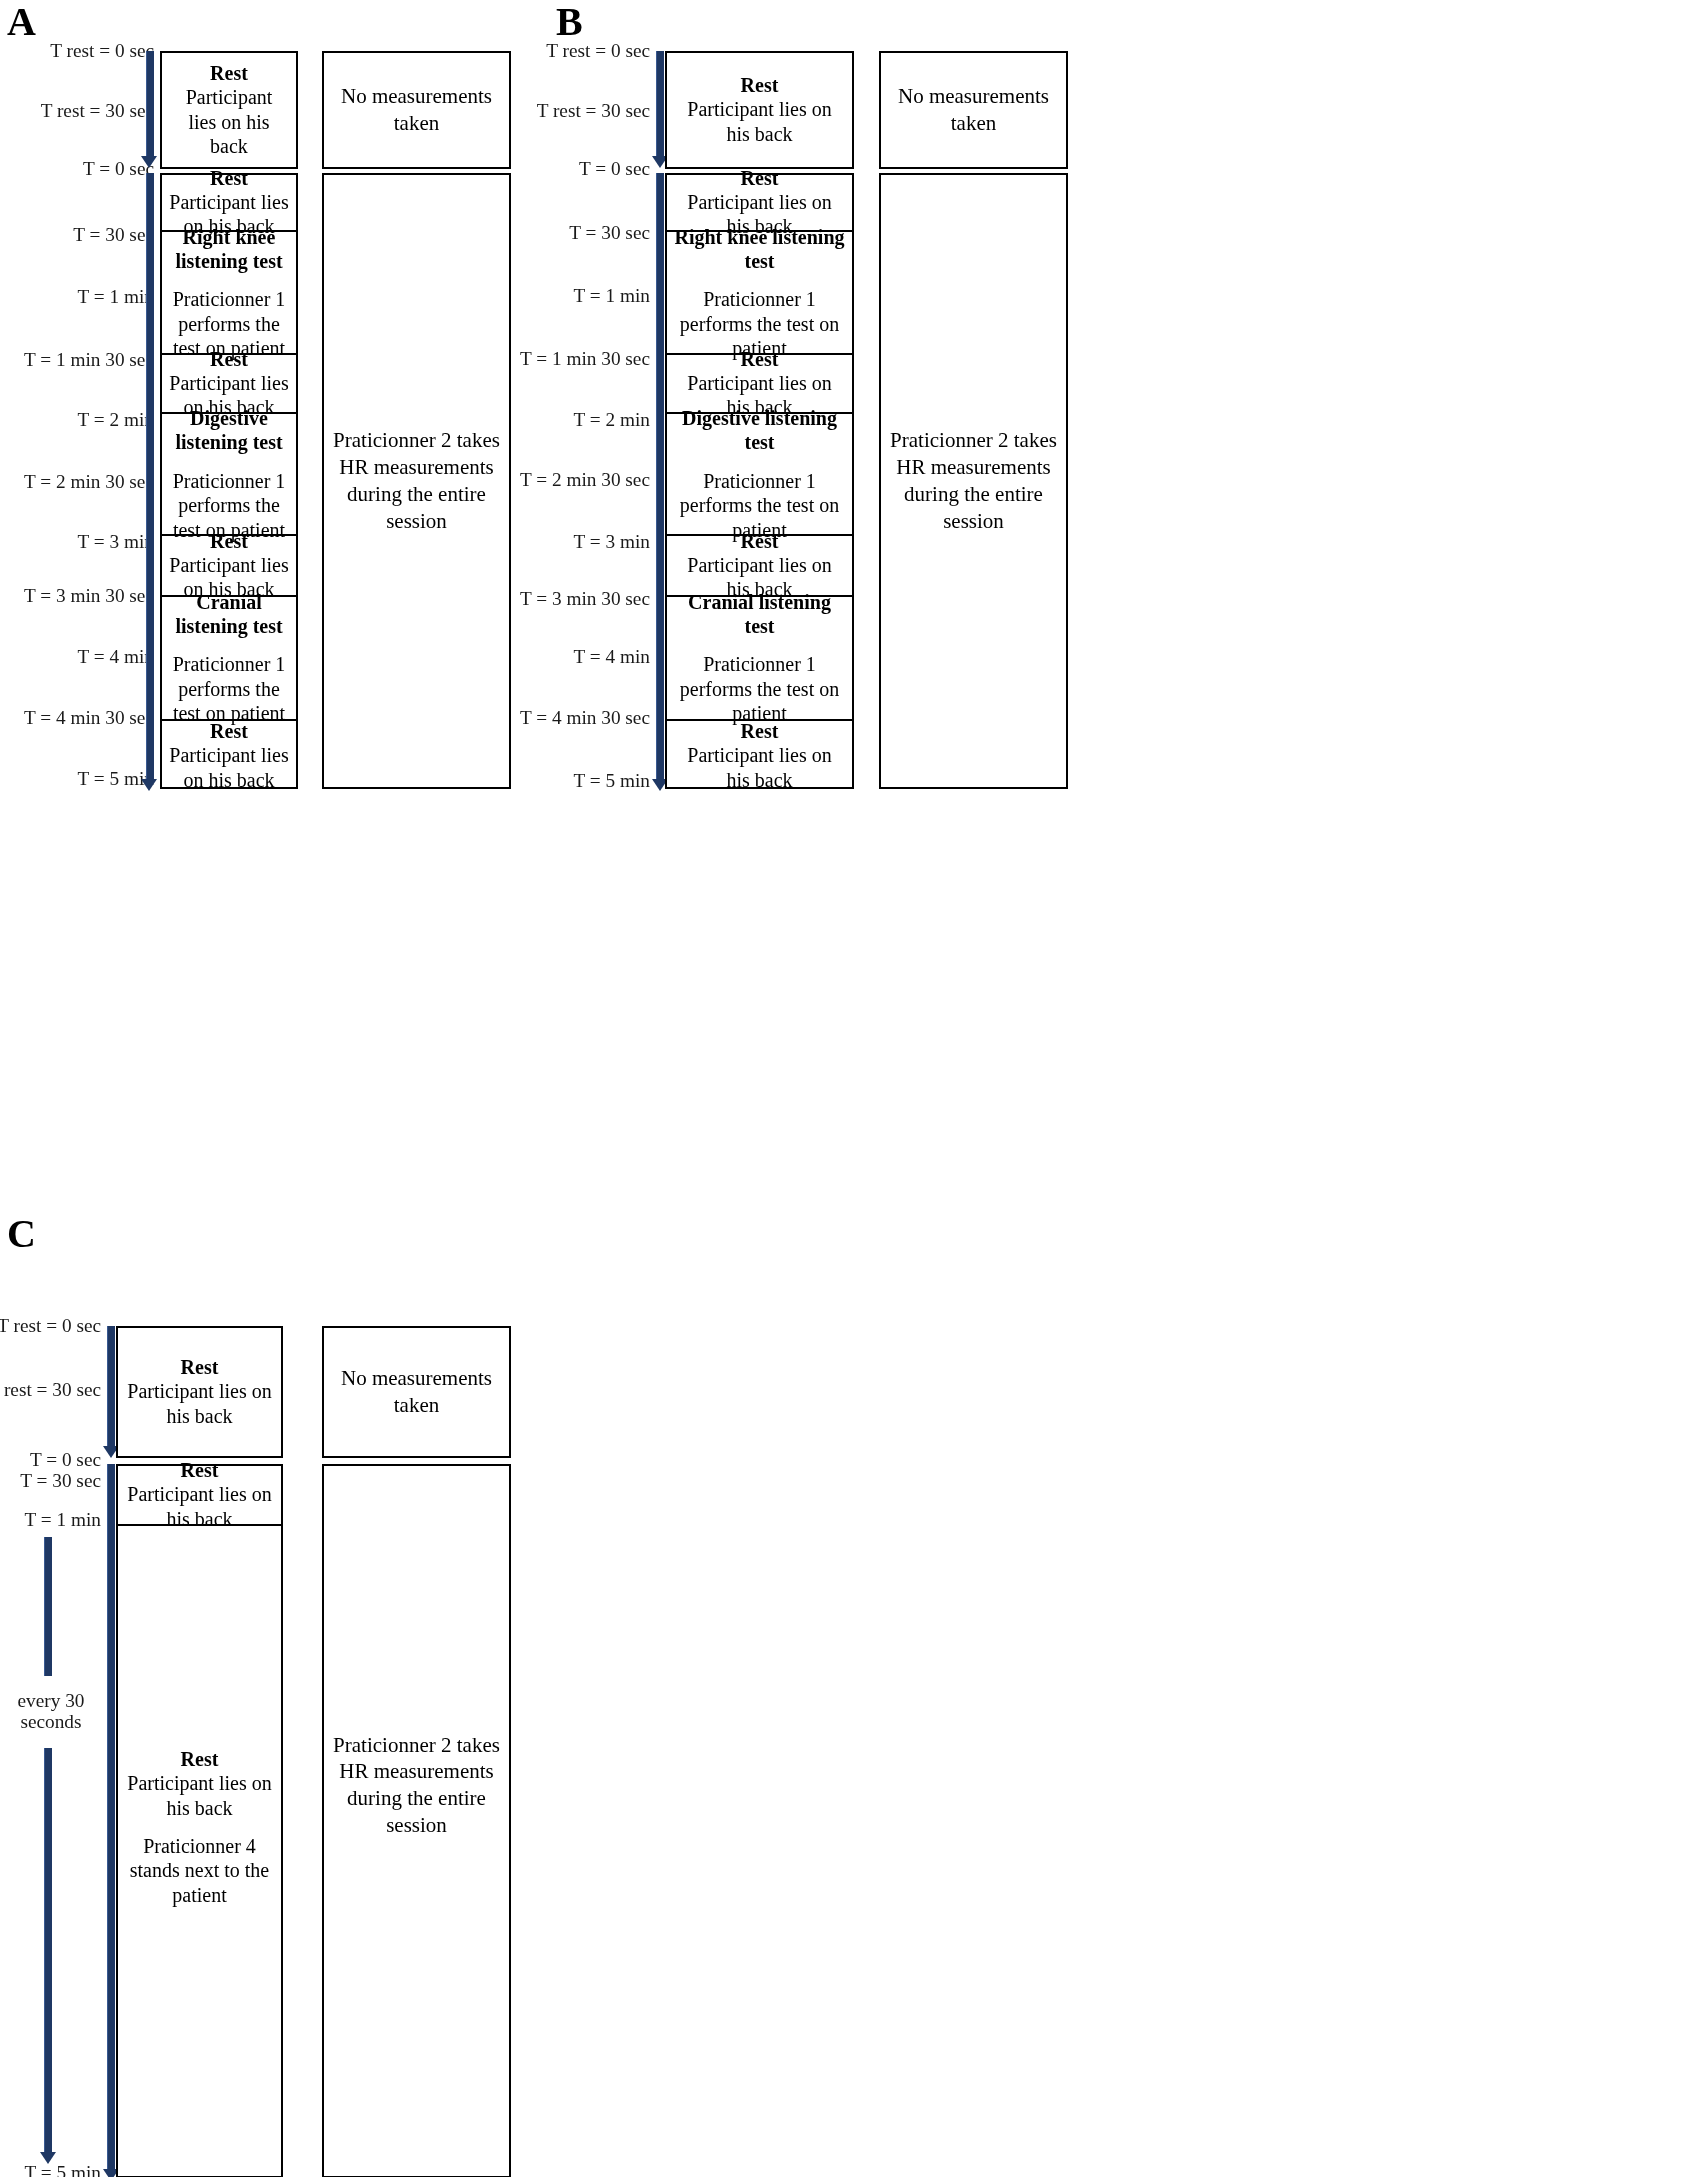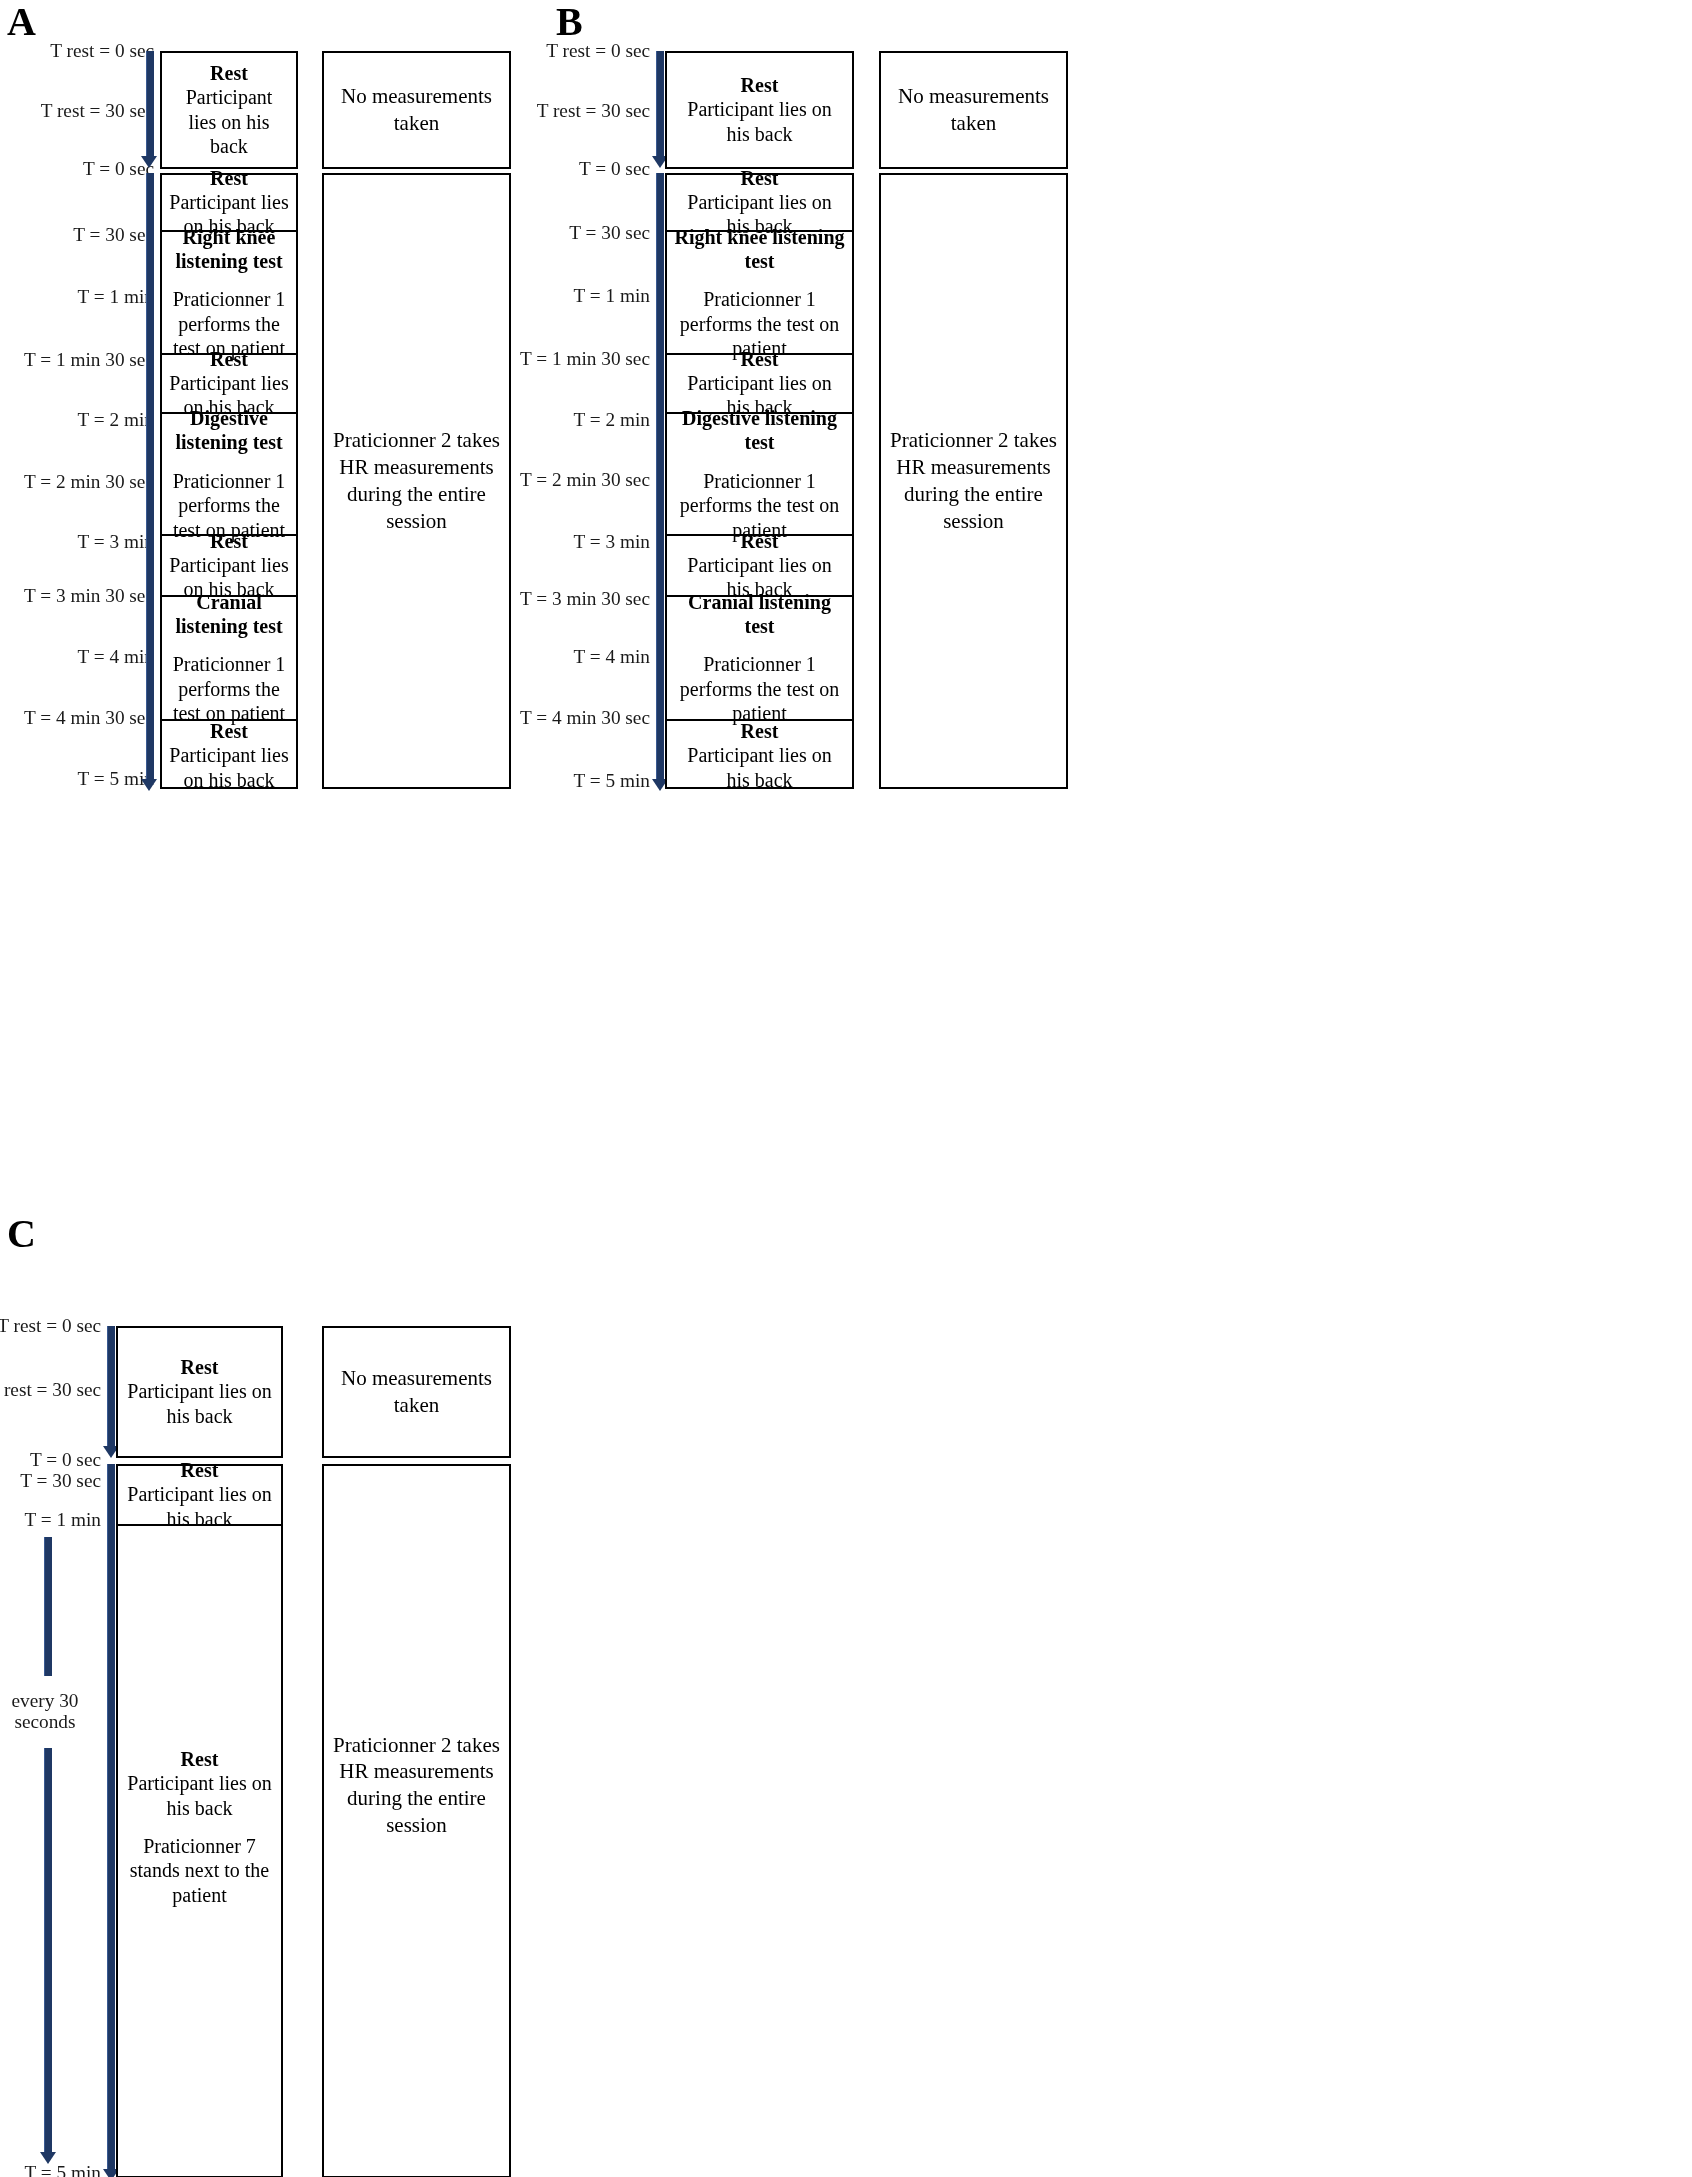--- a/index.html
+++ b/index.html
@@ -325,41 +325,41 @@
     </div>
   </div>
 
   <div class="time-col" style="left:0;top:0;width:101px;height:966px;">
     <div class="time-label right" style="top:267px;right:0;">T = 30 sec</div>
     <div class="time-label right" style="top:306px;right:0;">T = 1 min</div>
     <div class="time-label right" style="top:959px;right:0;">T = 5 min</div>
   </div>
 
   <div class="arrow" style="left:44px;top:323px;height:139px;"></div>
-  <div class="time-label two-line center" style="left:1px;top:497px;width:88px;">
+  <div class="time-label two-line center" style="left:7px;top:497px;width:88px;">
     <span>every 30 seconds</span>
   </div>
   <div class="arrow" style="left:44px;top:534px;height:406px;"></div>
   <div class="arrow-head" style="left:40px;top:938px;"></div>
 
   <div class="arrow" style="left:107px;top:250px;height:709px;"></div>
   <div class="arrow-head" style="left:103px;top:955px;"></div>
 
   <div class="box" style="left:116px;top:250px;width:167px;height:714px;">
     <div class="seg" style="top:0;height:60px;">
       <div class="seg-inner">
         <span class="seg-title">Rest</span>
         <span class="seg-sub">Participant lies on his back</span>
       </div>
     </div>
     <div class="seg" style="top:60px;height:654px;">
       <div class="seg-inner" style="top:46%;">
         <span class="seg-title">Rest</span>
         <span class="seg-sub">Participant lies on his back</span>
-        <span class="seg-sub spaced">Praticionner 7 stands next to the patient</span>
+        <span class="seg-sub spaced">Praticionner 4 stands next to the patient</span>
       </div>
     </div>
   </div>
 
   <div class="box" style="left:322px;top:250px;width:189px;height:714px;">
     <div class="box-inner" style="top:45%;">
       <span class="plain-text">Praticionner 2 takes HR measurements during the entire session</span>
     </div>
   </div>
 </div>

